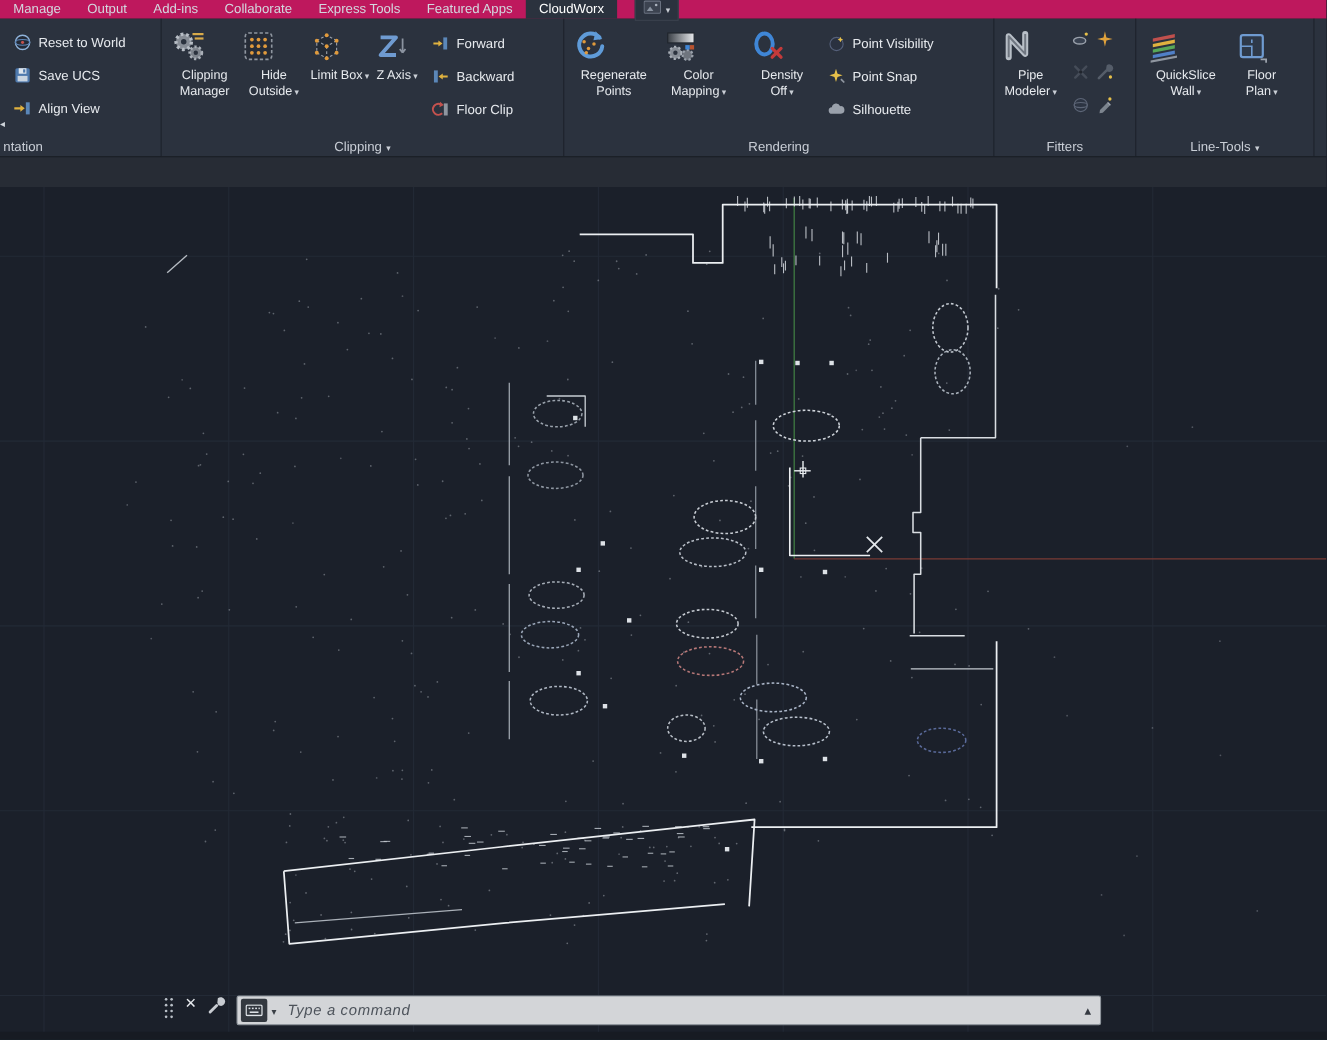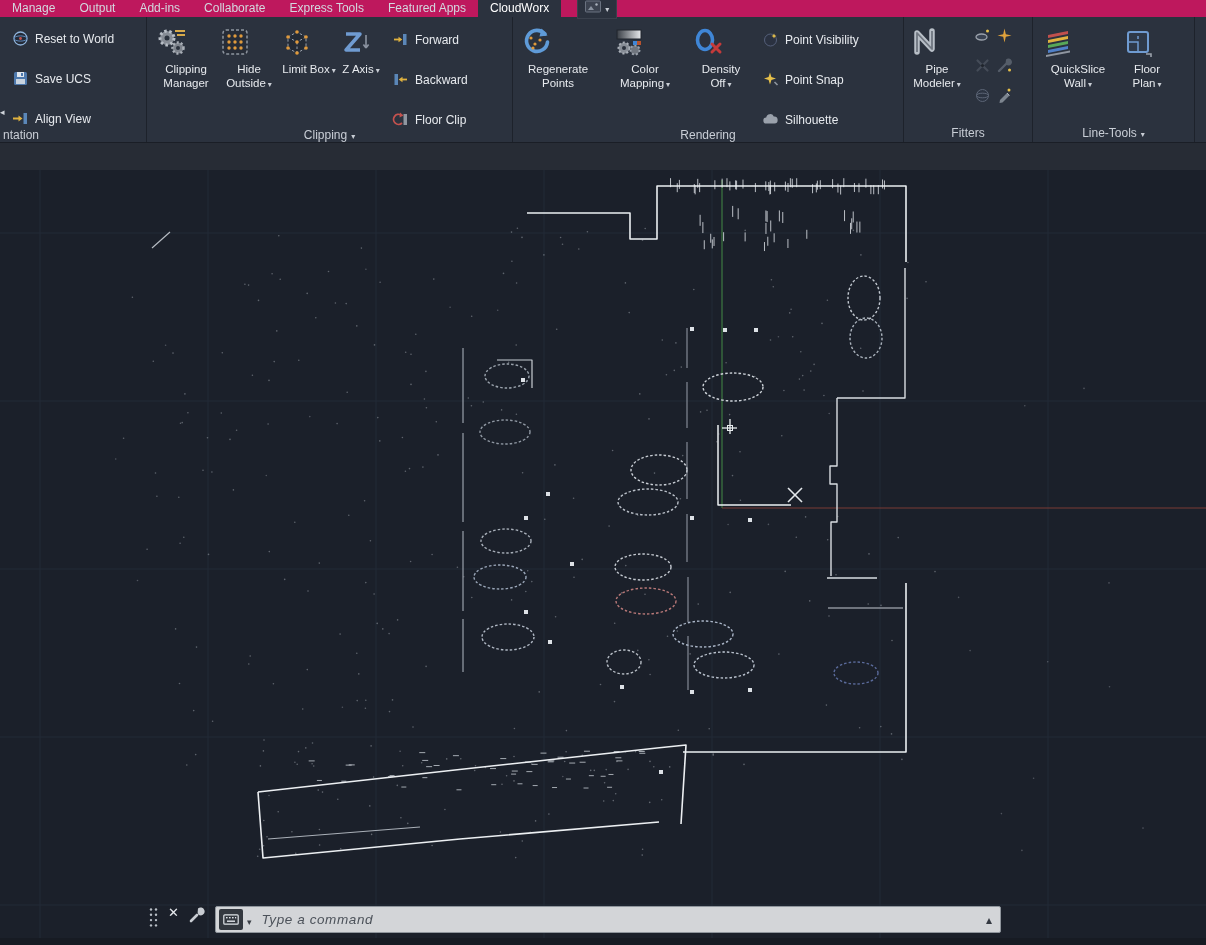--- a/index.html
+++ b/index.html
@@ -23,21 +23,21 @@
   .panel-footer{height:19px;display:flex;align-items:center;justify-content:center;
     gap:4px;font-size:12px;color:#c9ced6}
   .panel-footer.left{justify-content:flex-start;padding-left:3px}
 
   .bigbtn{display:flex;flex-direction:column;padding-top:8px;
     cursor:pointer;flex:none}
   .bigbtn .bicon{width:34px;height:34px;margin-bottom:4px}
   .blabel{font-size:11.5px;line-height:1.2;text-align:center;color:#e7eaee}
   .inline-chev::after{content:"\25BE";font-size:8px;color:#c9ced5;margin-left:2px}
 
-  .smallcol{display:flex;flex-direction:column;gap:23px;padding-top:14px}
+  .smallcol{display:flex;flex-direction:column;gap:13px;padding-top:14px}
   .smallbtn{display:flex;align-items:center;gap:6px;font-size:12px;cursor:pointer;
     white-space:nowrap;color:#e7eaee}
   .sicon{width:17px;height:17px;flex:none}
 
   .p-orientation{width:147px}
   .p-orientation .panel-body{padding:0 0 0 12px}
   .p-clipping{width:366px}
   .p-clipping .panel-body{padding-left:7px}
   .p-rendering{width:391px}
   .p-rendering .panel-body{padding-left:7px}
@@ -258,21 +258,21 @@
                 <g fill="#e09a3c">
                   <circle cx="11" cy="13" r="1.6"></circle>
                   <circle cx="15" cy="19" r="1.6"></circle>
                   <circle cx="20" cy="15" r="1.6"></circle>
                   <circle cx="13" cy="23" r="1.6"></circle>
                 </g>
               </svg>
           </span>
           <div class="blabel"><span>Regenerate Points</span></div>
         </div>
-        <div class="bigbtn" style="width:66px;margin-left:16px">
+        <div class="bigbtn" style="width:66px;margin-left:6px">
           <span class="bicon">
             <svg viewBox="0 0 34 34" width="34" height="34">
                 <defs>
                   <linearGradient id="gmap" x1="0" y1="0" x2="1" y2="0">
                     <stop offset="0" stop-color="#3a3f46"></stop>
                     <stop offset="1" stop-color="#e8eaed"></stop>
                   </linearGradient>
                 </defs>
                 <rect x="5" y="5" width="24" height="9" fill="url(#gmap)" stroke="#20252d"></rect>
                 <circle cx="12" cy="23" r="5.5" fill="#878d96" stroke="#aab0b8" stroke-dasharray="2 2" stroke-width="2"></circle>

